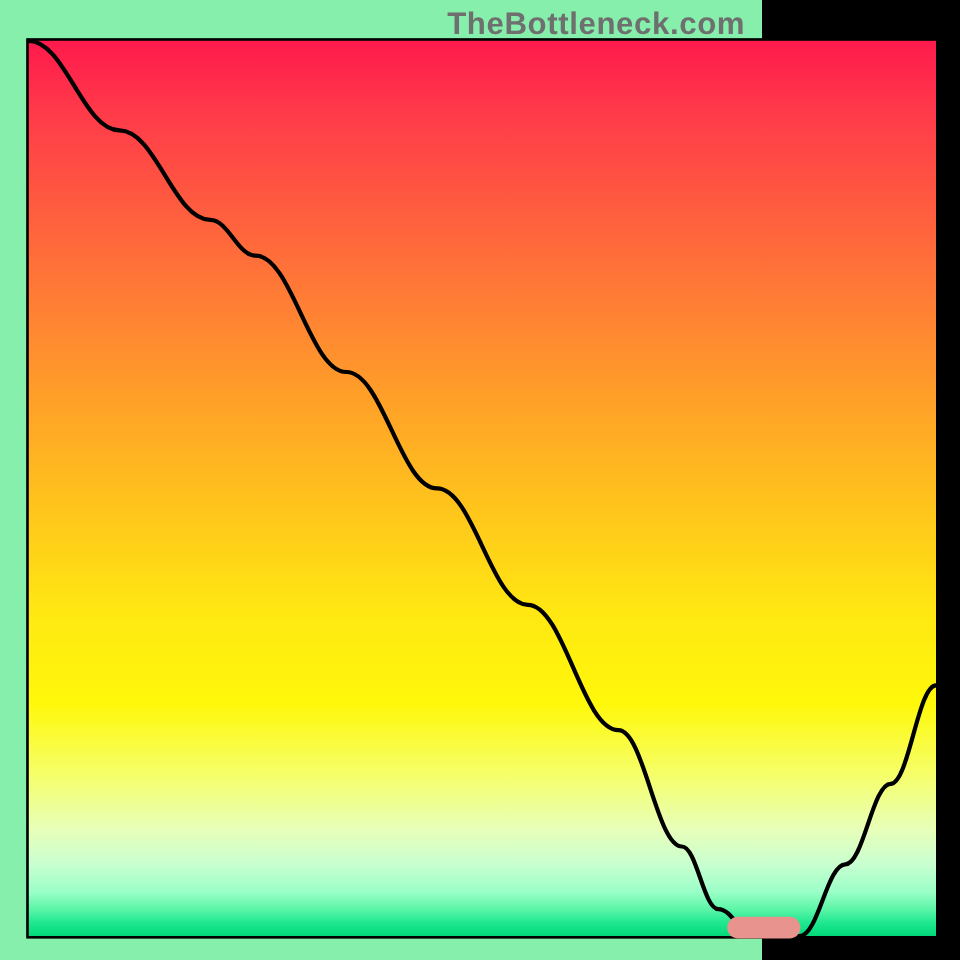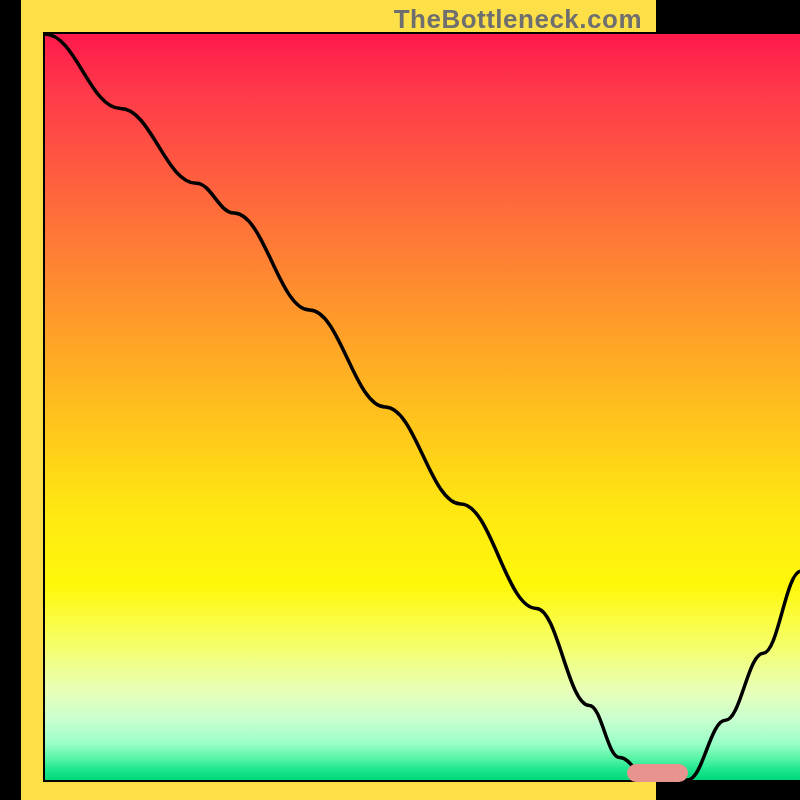--- a/index.html
+++ b/index.html
@@ -7,22 +7,21 @@
     padding: 0;
     width: 800px;
     height: 800px;
     background: #000;
     overflow: hidden;
   }
   .outer {
     position: relative;
     width: 635px;
     height: 800px;
-    background: #fde047;
-    margin-left: 21px;
+    background: #86efac;
   }
   .watermark {
     position: absolute;
     top: 4px;
     right: 14px;
     font-family: Arial, Helvetica, sans-serif;
     font-size: 26px;
     font-weight: 600;
     color: #6f6f6f;
     letter-spacing: 0.5px;

